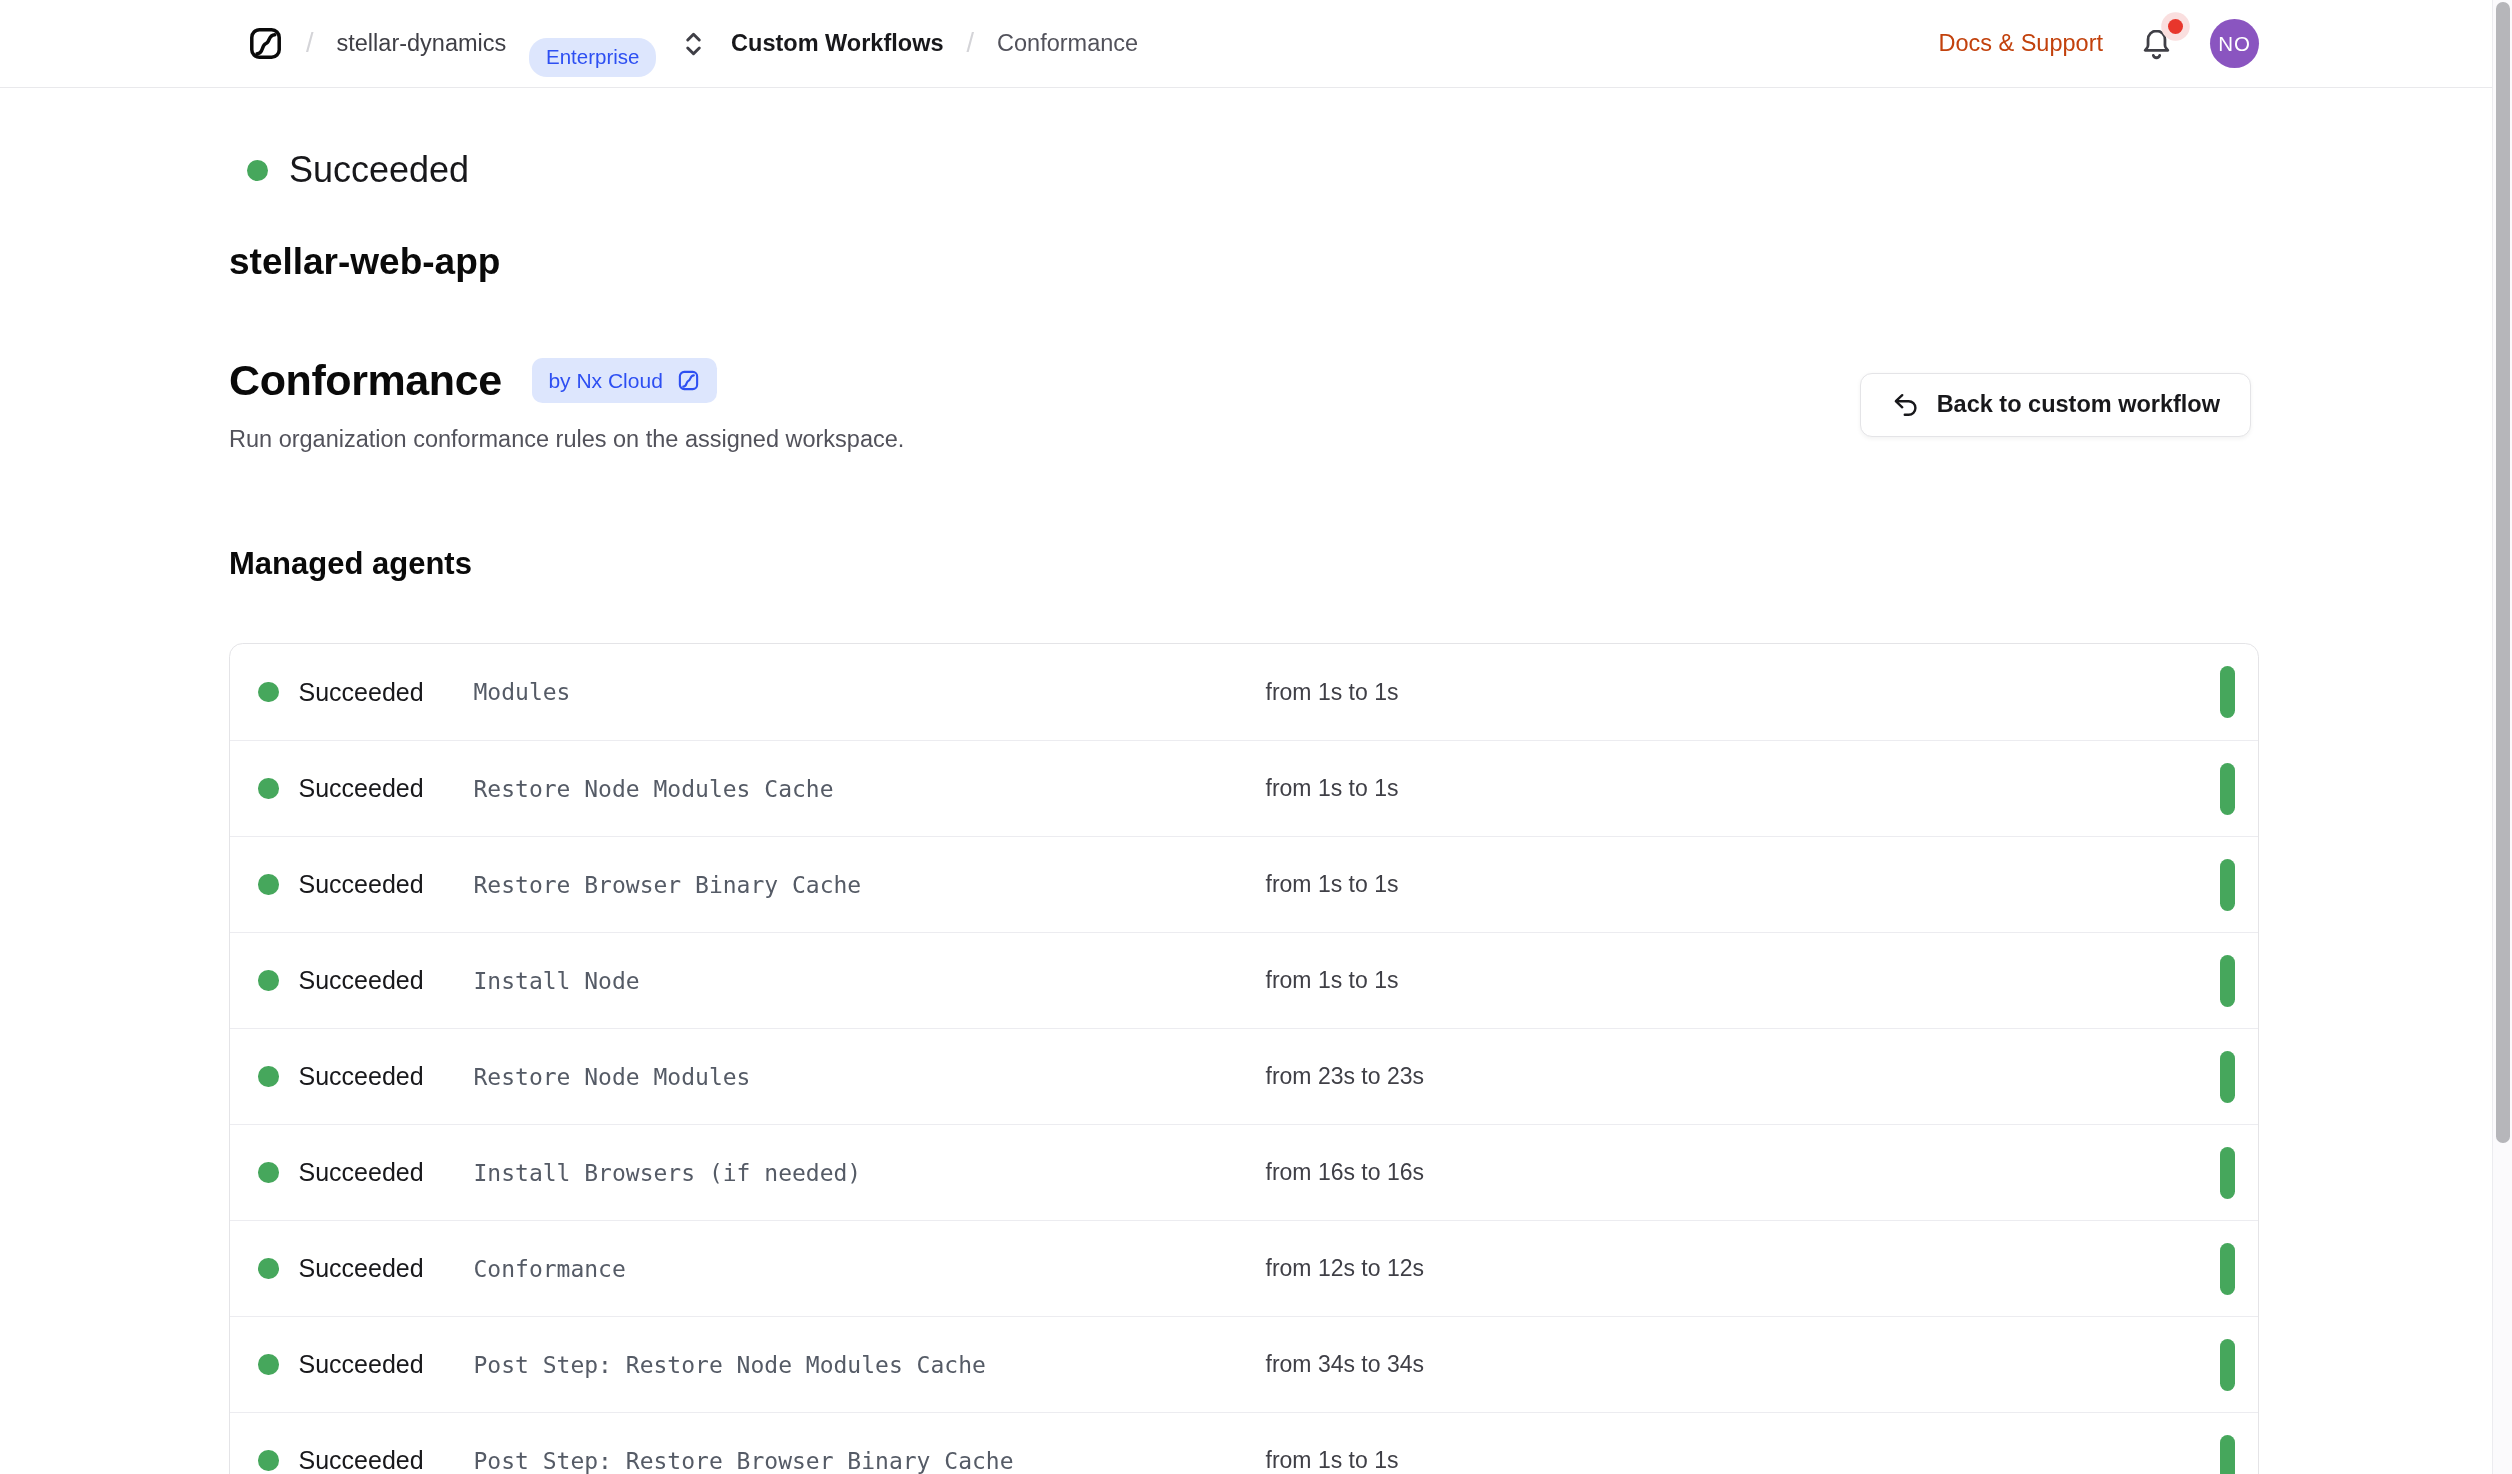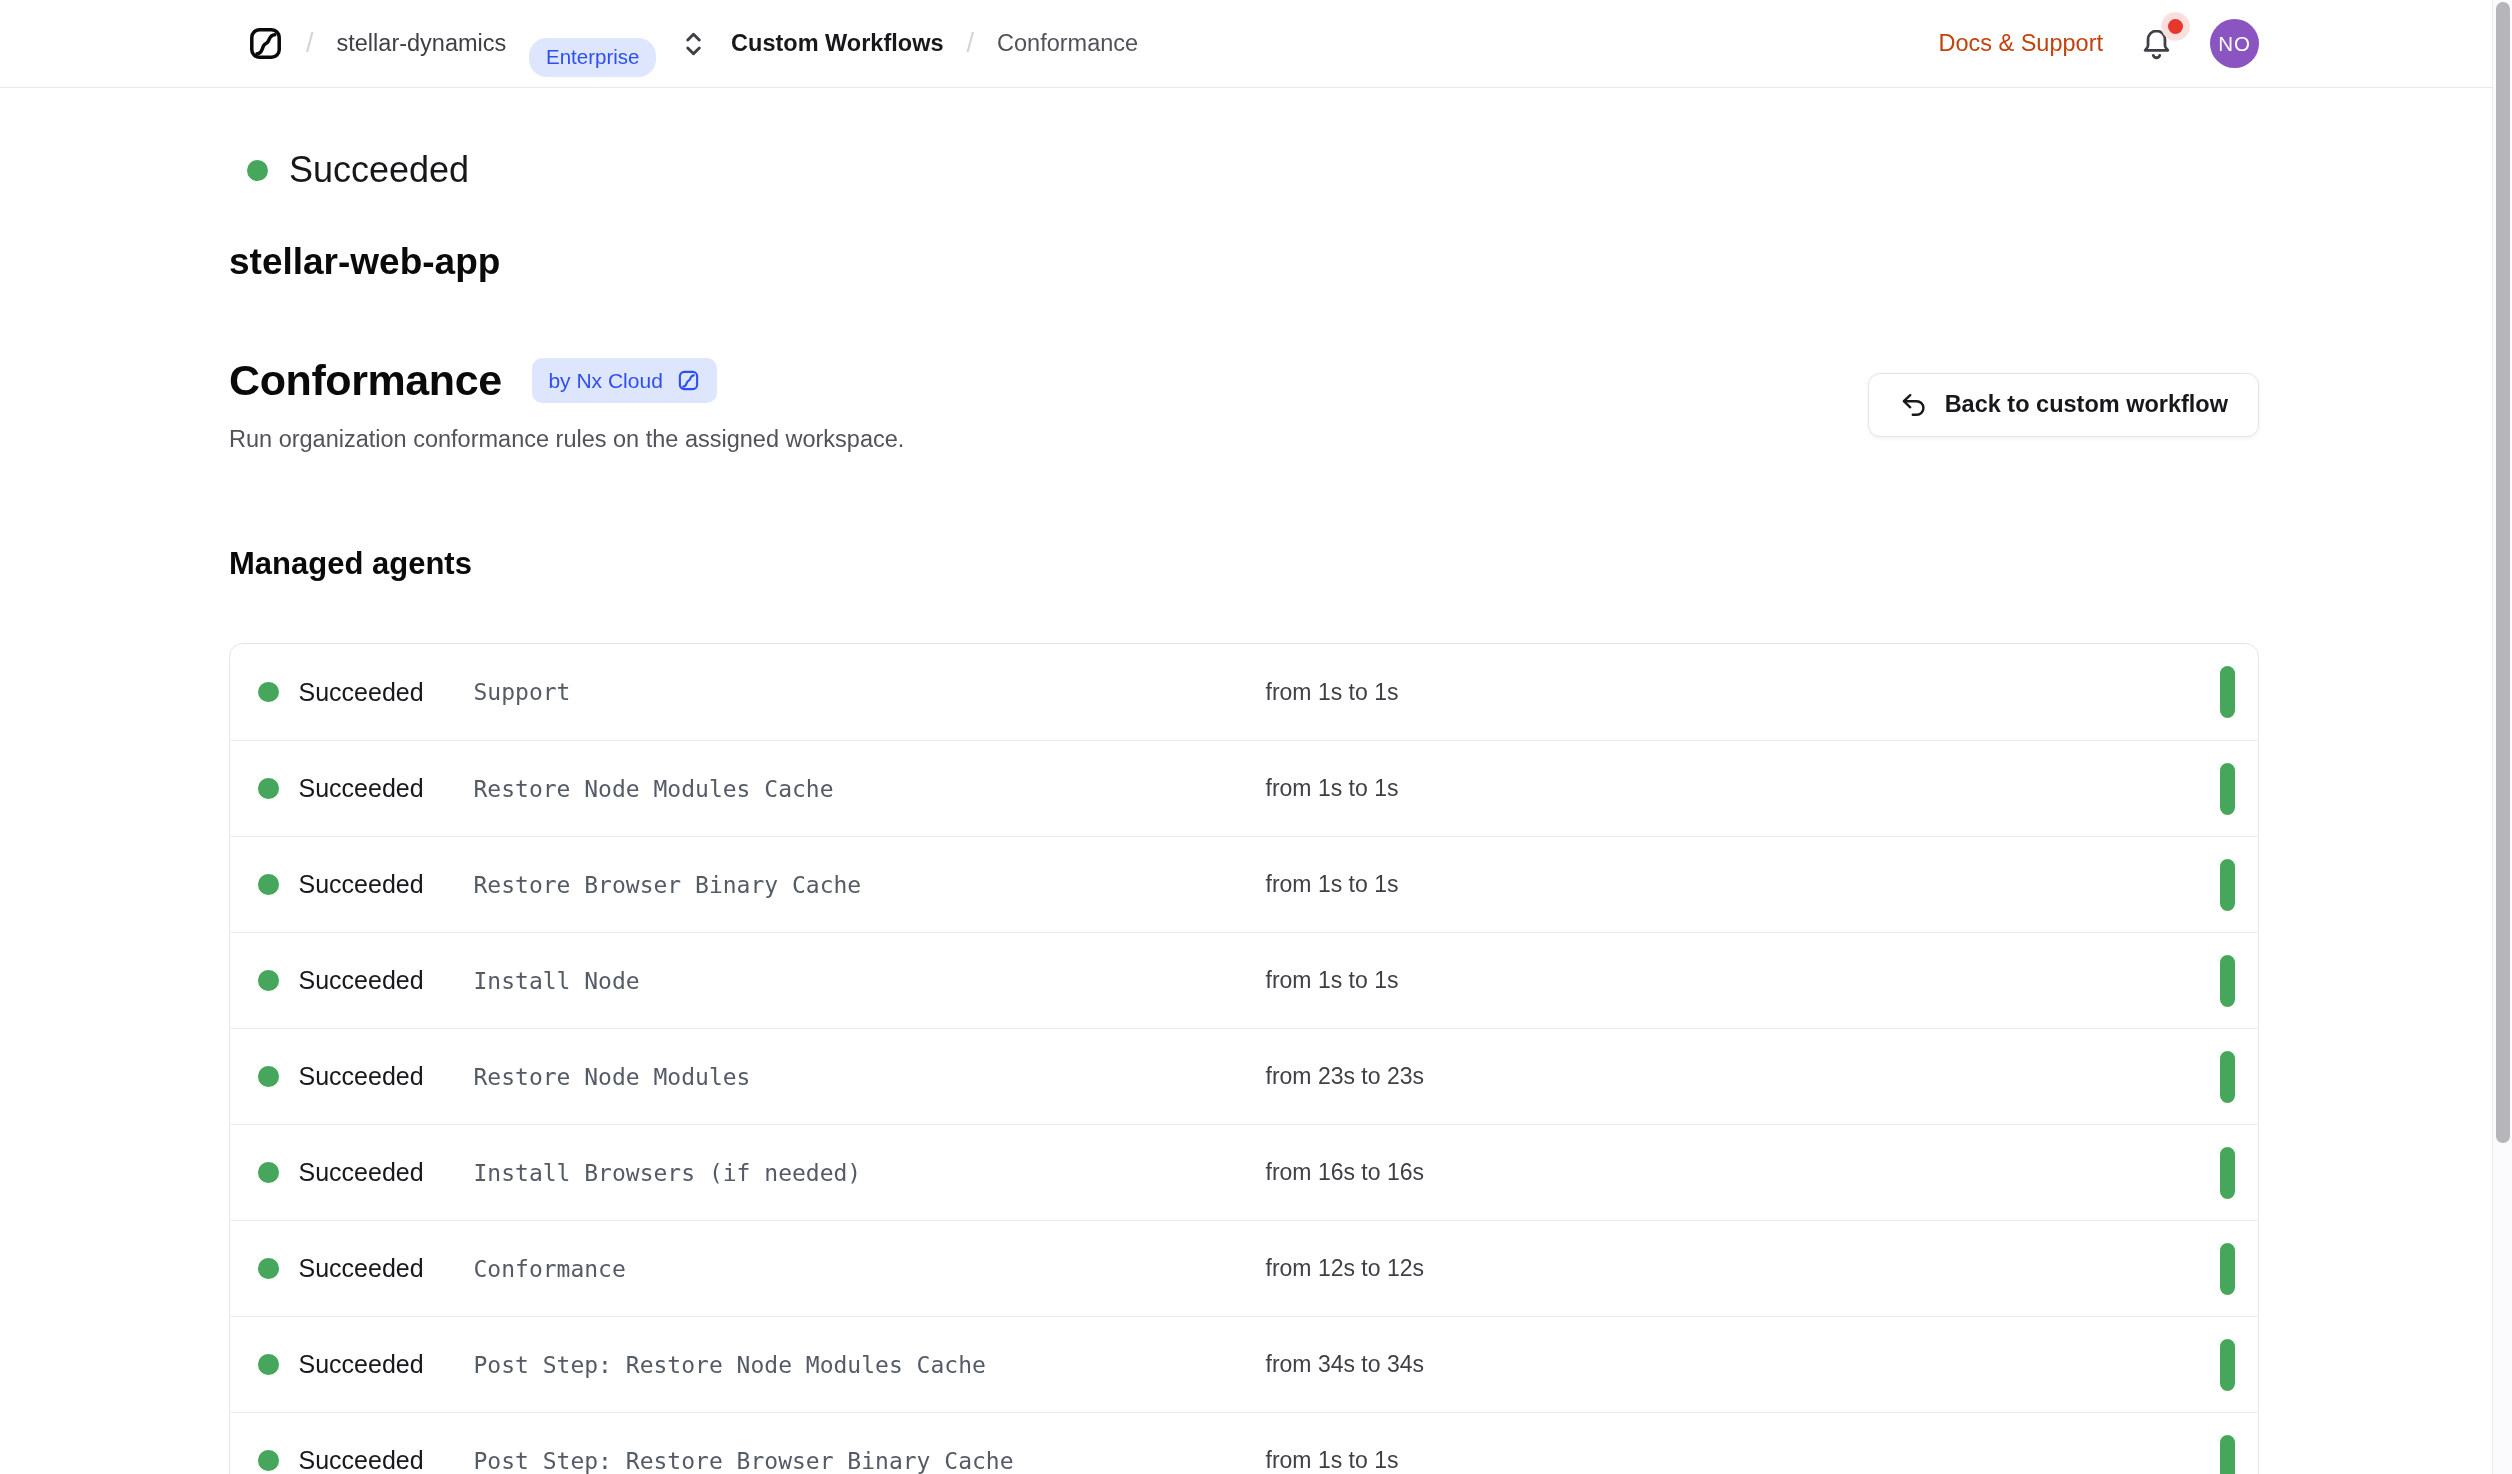--- a/index.html
+++ b/index.html
@@ -63,21 +63,21 @@
   .section-title-row { display:flex; align-items:center; gap:30px; }
   .section-title { font-size:43px; font-weight:700; color:#0a0a0a; letter-spacing:-0.4px; }
   .badge-nxcloud {
     display:flex; align-items:center; gap:14px;
     background:#dde6fd; color:#2d4ff2;
     font-size:21px; line-height:1;
     padding:10.6px 16.7px; border-radius:10.6px; cursor:pointer;
   }
   .section-desc { margin-top:21px; font-size:23.5px; color:#52525b; }
   .back-button {
-    position:absolute; right:0; top:50%; transform:translateY(-50%);
+    position:absolute; right:8px; top:50%; transform:translateY(-50%);
     display:flex; align-items:center; gap:16.7px;
     height:64px; padding:0 30px;
     background:#ffffff;
     border:1.5px solid #e4e4e7; border-radius:12px;
     font-size:23.5px; font-weight:700; color:#18181b;
     box-shadow:0 1.5px 4.6px rgba(0,0,0,0.05);
     cursor:pointer; font-family:inherit;
   }
 
   .agents-heading { margin-top:93px; font-size:31px; font-weight:700; color:#0a0a0a; }
@@ -191,21 +191,21 @@
       <span>Back to custom workflow</span>
     </button>
   </div>
 
   <div class="agents-heading">Managed agents</div>
 
   <div class="card">
     <div class="row">
       <span class="row-dot"></span>
       <span class="row-status">Succeeded</span>
-      <span class="row-name">Support</span>
+      <span class="row-name">Modules</span>
       <span class="row-time">from 1s to 1s</span>
       <span class="row-bar"></span>
     </div>
     <div class="row">
       <span class="row-dot"></span>
       <span class="row-status">Succeeded</span>
       <span class="row-name">Restore Node Modules Cache</span>
       <span class="row-time">from 1s to 1s</span>
       <span class="row-bar"></span>
     </div>

